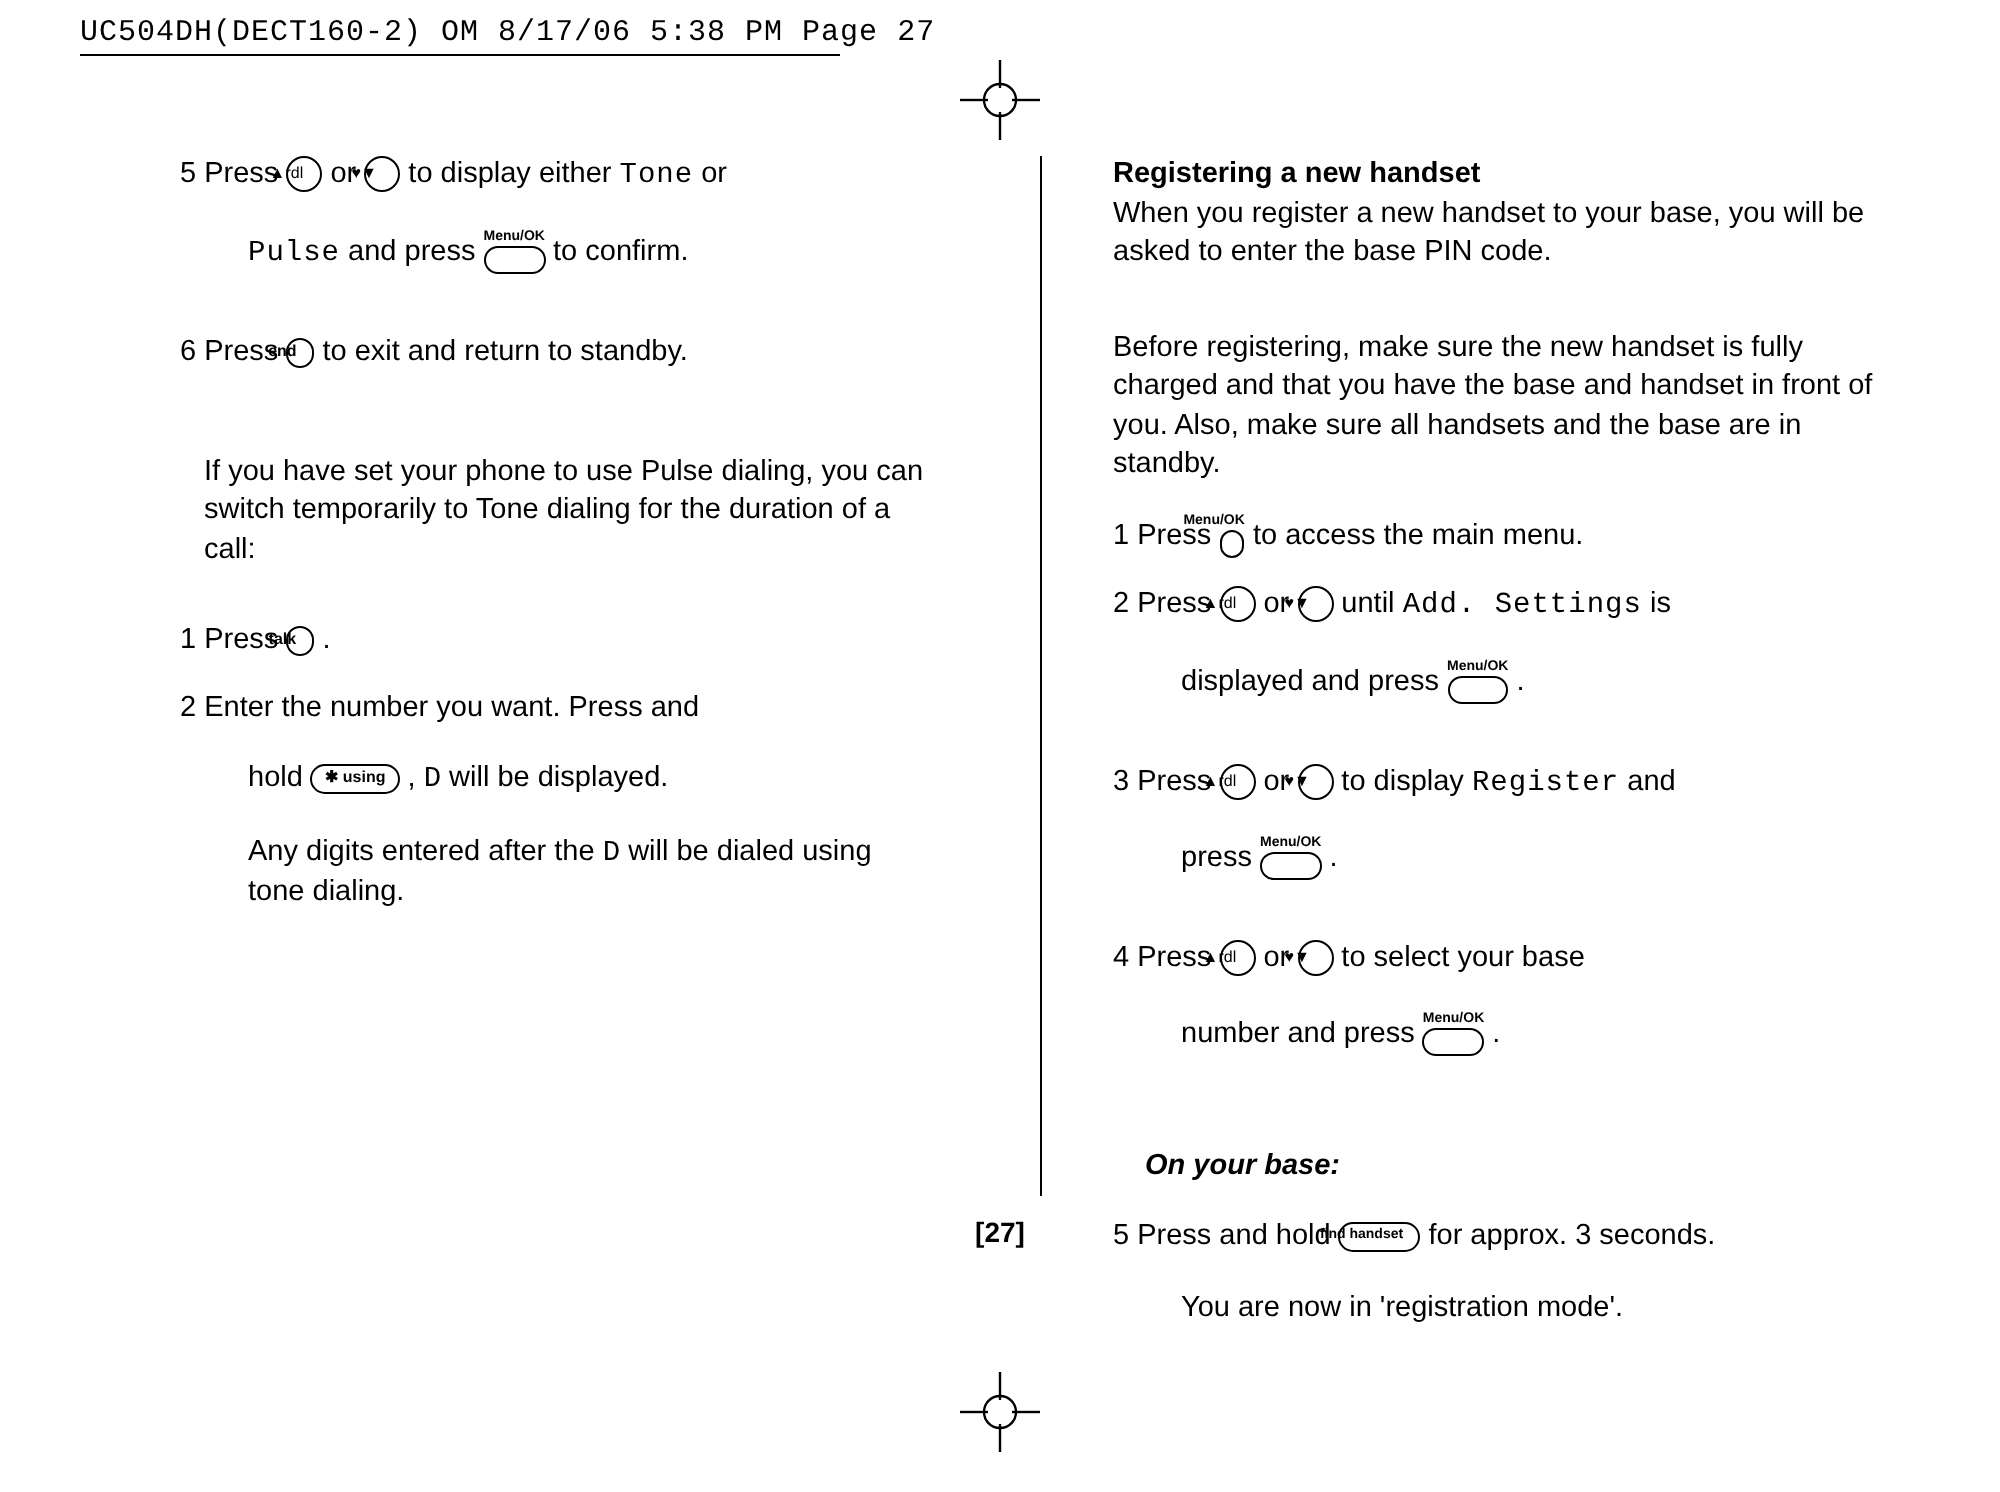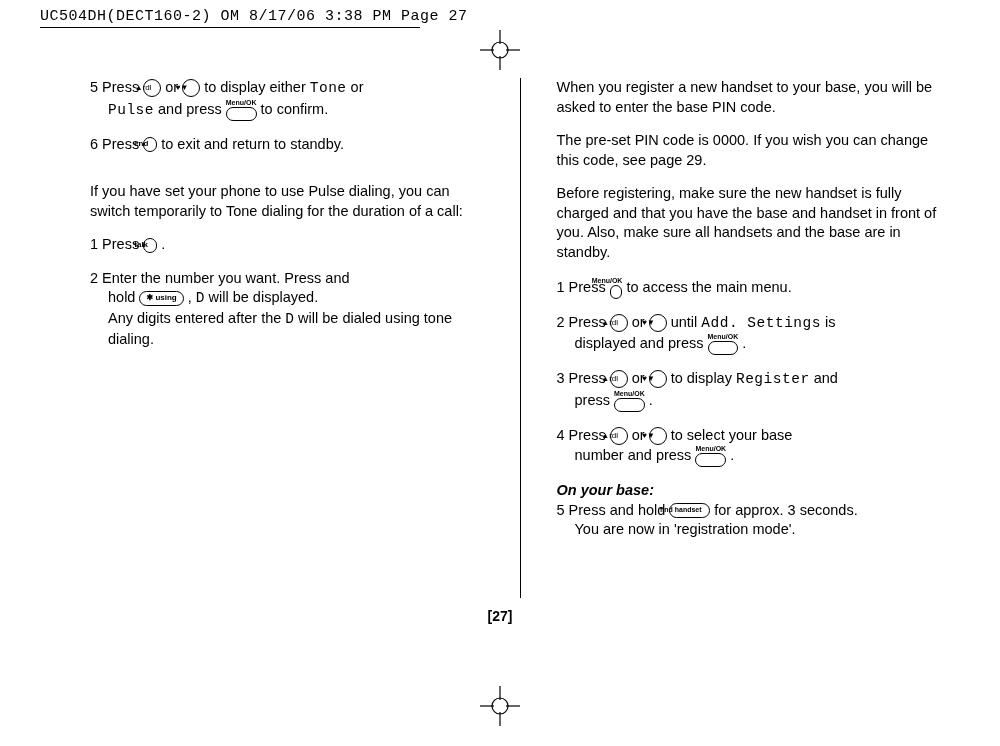--- a/index.html
+++ b/index.html
@@ -54,21 +54,21 @@
     font-size: 14.5px;
   }
   .divider {
     width: 0;
     border-left: 1px solid #000;
     margin: 0 6px;
   }
   .bold { font-weight: bold; }
   .italic { font-style: italic; }
   .hang { padding-left: 18px; text-indent: -18px; margin: 0; }
-  .cont { padding-left: 18px; text-indent: 0; margin: 0; }
+  .cont { padding-left: 18px; text-indent: 0; margin: 16px; }
   .spacer { height: 14px; }
   .mono { font-family: "Courier New", monospace; letter-spacing: 0.5px; }
   .btn {
     display: inline-block;
     vertical-align: middle;
     border: 1.2px solid #000;
     border-radius: 50%;
     width: 18px;
     height: 18px;
     line-height: 16px;
@@ -112,21 +112,21 @@
   .page-num {
     text-align: center;
     margin-top: 10px;
     font-weight: bold;
     font-size: 14px;
   }
 </style>
 </head>
 <body>
 
-<div class="header-line">UC504DH(DECT160-2) OM  8/17/06  3:38 PM  Page 27</div>
+<div class="header-line">UC504DH(DECT160-2) OM  8/17/06  5:38 PM  Page 27</div>
 <hr class="header-rule">
 
 <div class="crop-top">
 <svg width="40" height="40" viewBox="0 0 40 40">
   <line x1="20" y1="0" x2="20" y2="14" stroke="#000" stroke-width="1.2"></line>
   <line x1="20" y1="26" x2="20" y2="40" stroke="#000" stroke-width="1.2"></line>
   <line x1="0" y1="20" x2="14" y2="20" stroke="#000" stroke-width="1.2"></line>
   <line x1="26" y1="20" x2="40" y2="20" stroke="#000" stroke-width="1.2"></line>
   <circle cx="20" cy="20" r="8" fill="none" stroke="#000" stroke-width="1.2"></circle>
 </svg>
@@ -151,21 +151,21 @@
       <span> to confirm.</span>
     </p>
     <div class="spacer"></div>
     <p class="hang">
       <span>6  Press </span>
       <span class="btn-oval">end</span>
       <span> to exit and return to standby.</span>
     </p>
     <div class="spacer"></div>
       <div class="spacer"></div>
-    <p style="margin:0">If you have set your phone to use Pulse dialing, you can switch temporarily to Tone dialing for the duration of a call:</p>
+    <p style="margin:12px">If you have set your phone to use Pulse dialing, you can switch temporarily to Tone dialing for the duration of a call:</p>
     <div class="spacer"></div>
     <p class="hang">
       <span>1   Press </span>
       <span class="btn-oval">talk</span>
       <span> .</span>
     </p>
     <div class="spacer"></div>
     <p class="hang">2  Enter the number you want. Press and</p>
     <p class="cont">
       <span>hold </span>
@@ -177,23 +177,23 @@
     <p class="cont">
       <span>Any digits entered after the </span>
       <span class="d">D</span>
       <span> will be dialed using tone dialing.</span>
     </p>
   </div>
 
   <div class="divider"></div>
 
   <div class="col">
+    <p class="bold" style="margin:0">Registering a new handset</p>
     <p style="margin:0">When you register a new handset to your base, you will be asked to enter the base PIN code.</p>
     <div class="spacer"></div>
-    <p style="margin:0">The pre-set PIN code is 0000. If you wish you can change this code, see page 29.</p>
     <div class="spacer"></div>
     <p style="margin:0">Before registering, make sure the new handset is fully charged and that you have the base and handset in front of you. Also, make sure all handsets and the base are in standby.</p>
     <div class="spacer"></div>
     <p class="hang">
       <span>1  Press </span>
       <span class="btn-menu"><span class="lbl">Menu/OK</span><span class="cap">&nbsp;&nbsp;&nbsp;</span></span>
       <span> to access the main menu.</span>
     </p>
     <div class="spacer"></div>
     <p class="hang">
@@ -232,21 +232,21 @@
       <span> or </span>
       <span class="btn">♥▼</span>
       <span> to select your base</span>
     </p>
     <p class="cont">
       <span>number and press </span>
       <span class="btn-menu"><span class="lbl">Menu/OK</span><span class="cap">&nbsp;&nbsp;&nbsp;</span></span>
       <span> .</span>
     </p>
     <div class="spacer"></div>
-    <p class="bold italic" style="margin:0">On your base:</p>
+    <p class="bold italic" style="margin:16px">On your base:</p>
     <p class="hang">
       <span>5  Press and hold </span>
       <span class="btn-oval" style="font-size:7px;">find handset</span>
       <span> for approx. 3 seconds.</span>
     </p>
     <p class="cont">You are now in 'registration mode'.</p>
   </div>
 </div>
 
 <div class="page-num">[27]</div>

